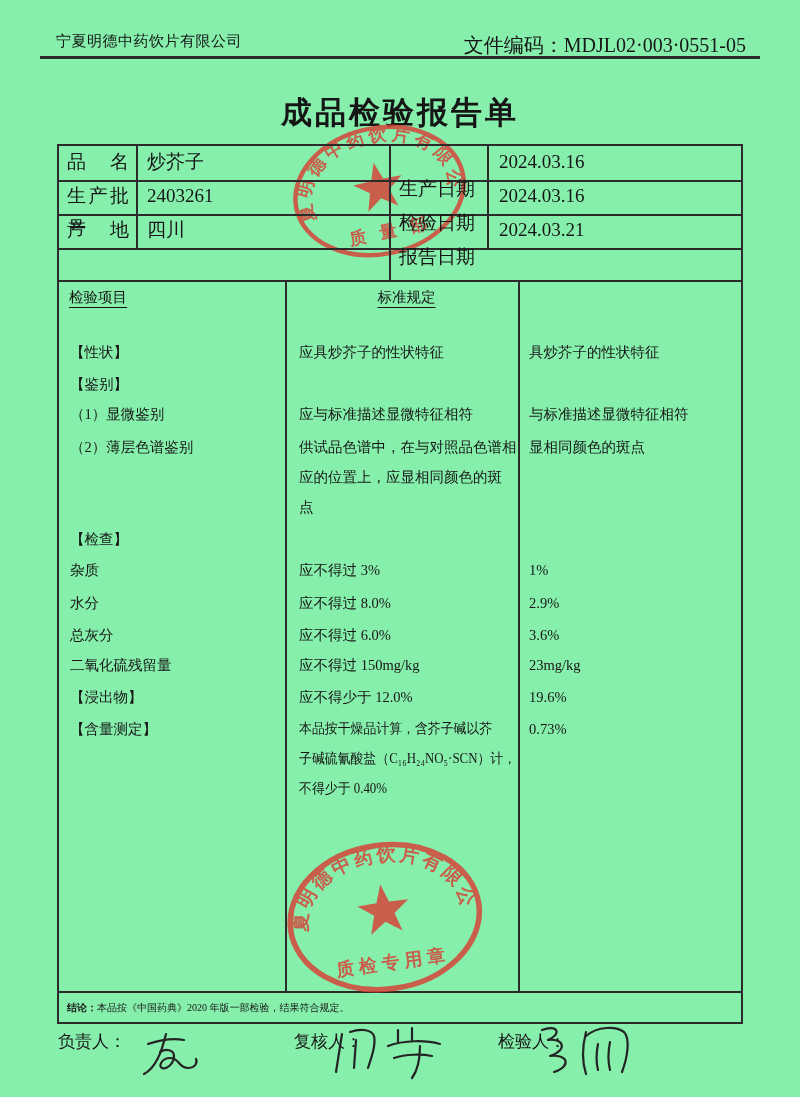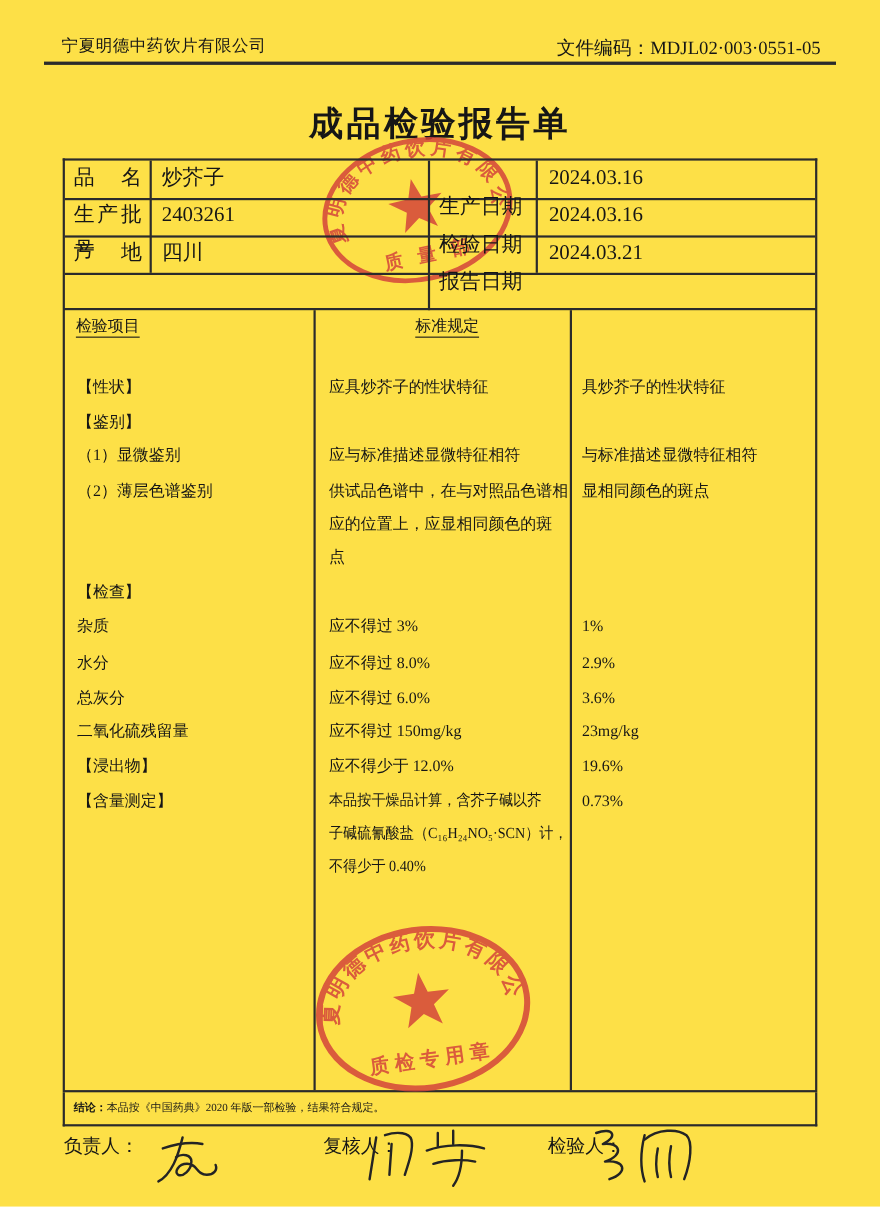--- a/index.html
+++ b/index.html
@@ -1,24 +1,24 @@
 <!DOCTYPE html>
 <html style="--stamp-red: #d5453b; --ink: #161616;"><head>
 <meta charset="utf-8">
 <style>
   :root{ --stamp-red:#d5453b; --ink:#161616; --line:#2b2b2b; }
   *{margin:0;padding:0;box-sizing:border-box;}
   html,body{background:#fff;}
   body{font-family:"Liberation Serif","DejaVu Serif",serif;color:var(--ink);}
-  .page{position:relative;width:800px;height:1097px;background:#fde047;overflow:hidden;}
+  .page{position:relative;width:800px;height:1097px;background:#86efac;overflow:hidden;}
   .abs{position:absolute;}
 
   
   .hd-company{left:56px;top:32px;font-size:15px;letter-spacing:.5px;}
-  .hd-code{right:54px;top:32px;font-size:17px;}
+  .hd-code{right:54px;top:32px;font-size:20px;}
   .hd-rule{left:40px;top:56px;width:720px;height:3px;background:var(--line);}
 
   
   .title{left:0;top:92px;width:800px;text-align:center;font-size:31px;font-weight:bold;letter-spacing:3px;}
 
   
   .itable{left:57px;top:144px;width:686px;height:136px;border:2px solid var(--line);border-bottom:none;font-size:19px;}
   .itable .hline{position:absolute;left:0;width:100%;height:2px;background:var(--line);}
   .itable .vline{position:absolute;top:0;width:2px;background:var(--line);}
   .irow{position:absolute;left:0;width:100%;height:34px;line-height:32px;}

